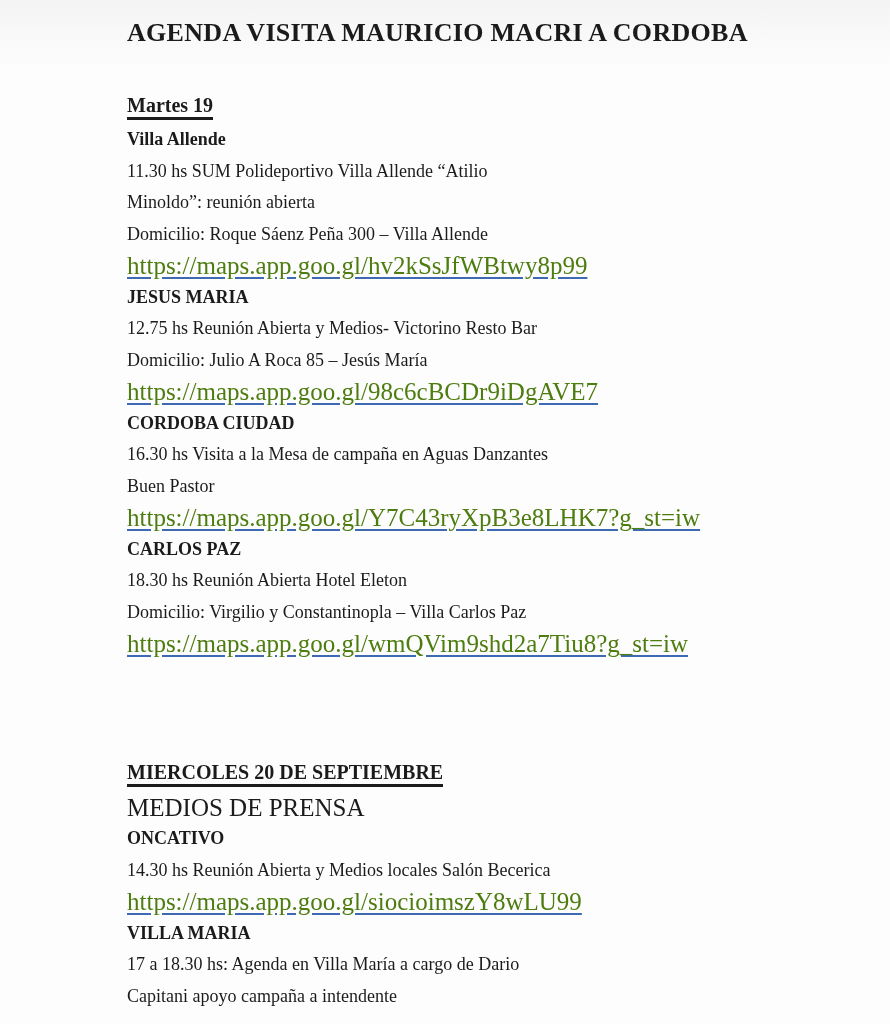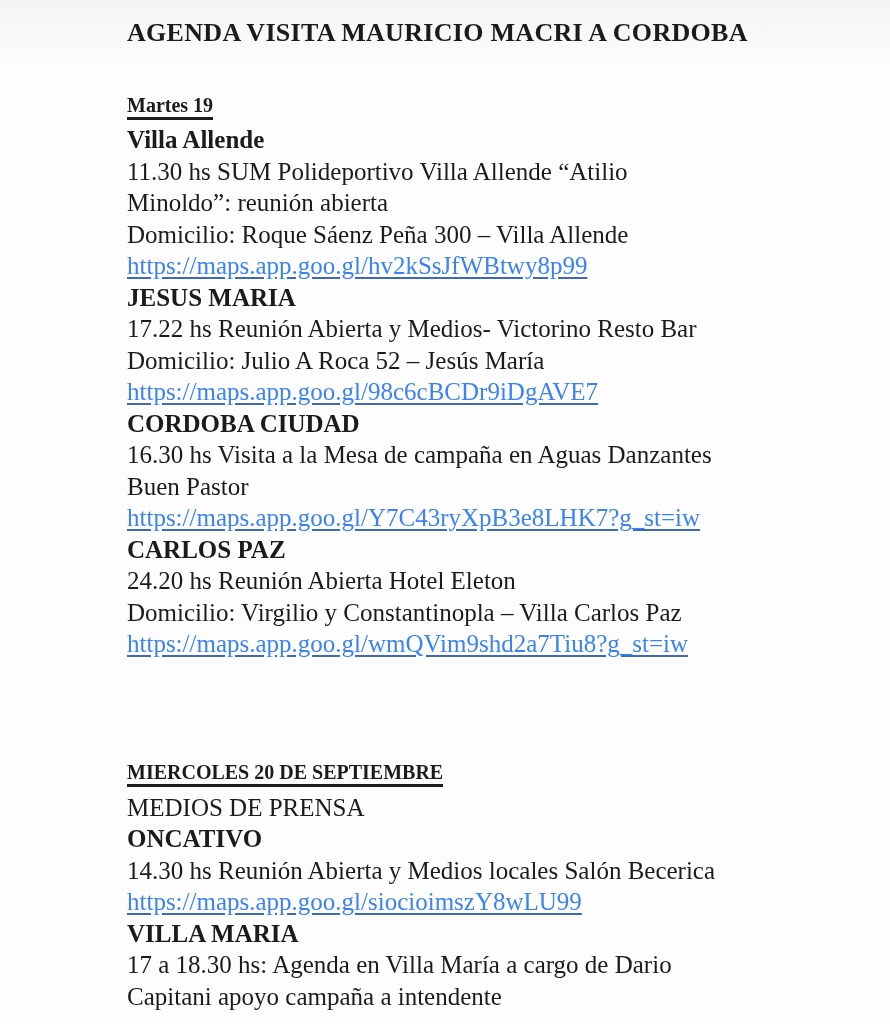--- a/index.html
+++ b/index.html
@@ -36,32 +36,32 @@
     margin-top: 92px;
     line-height: 40px;
   }
   .day-heading .u {
     border-bottom: 3px solid #1b1b1b;
     padding-bottom: 1px;
     display: inline-block;
     line-height: 1.05;
   }
   .line {
-    font-size: 25px;
+    font-size: 18px;
     line-height: 31.5px;
     white-space: nowrap;
   }
   .loc {
     font-weight: bold;
   }
   .map-link {
     display: block;
     font-size: 25px;
     line-height: 31.5px;
-    color: #3b82f6;
+    color: #4d7c0f;
     text-decoration: underline;
     text-decoration-color: #3d6ab3;
     text-underline-offset: 3px;
     white-space: nowrap;
     width: fit-content;
   }
   .note {
     font-size: 25px;
     line-height: 31.5px;
   }
@@ -79,35 +79,35 @@
     <div class="event">
       <div class="line loc">Villa Allende</div>
       <div class="line">11.30 hs SUM Polideportivo Villa Allende “Atilio</div>
       <div class="line">Minoldo”: reunión abierta</div>
       <div class="line">Domicilio: Roque Sáenz Peña 300 – Villa Allende</div>
       <a class="map-link" href="#">https://maps.app.goo.gl/hv2kSsJfWBtwy8p99</a>
     </div>
 
     <div class="event">
       <div class="line loc">JESUS MARIA</div>
-      <div class="line">17.22 hs Reunión Abierta y Medios- Victorino Resto Bar</div>
-      <div class="line">Domicilio: Julio A Roca 52 – Jesús María</div>
+      <div class="line">12.75 hs Reunión Abierta y Medios- Victorino Resto Bar</div>
+      <div class="line">Domicilio: Julio A Roca 85 – Jesús María</div>
       <a class="map-link" href="#">https://maps.app.goo.gl/98c6cBCDr9iDgAVE7</a>
     </div>
 
     <div class="event">
       <div class="line loc">CORDOBA CIUDAD</div>
       <div class="line">16.30 hs Visita a la Mesa de campaña en Aguas Danzantes</div>
       <div class="line">Buen Pastor</div>
       <a class="map-link" href="#">https://maps.app.goo.gl/Y7C43ryXpB3e8LHK7?g_st=iw</a>
     </div>
 
     <div class="event">
       <div class="line loc">CARLOS PAZ</div>
-      <div class="line">24.20 hs Reunión Abierta Hotel Eleton</div>
+      <div class="line">18.30 hs Reunión Abierta Hotel Eleton</div>
       <div class="line">Domicilio: Virgilio y Constantinopla – Villa Carlos Paz</div>
       <a class="map-link" href="#">https://maps.app.goo.gl/wmQVim9shd2a7Tiu8?g_st=iw</a>
     </div>
   </section>
 
   <section>
     <h2 class="day-heading second"><span class="u">MIERCOLES 20 DE SEPTIEMBRE</span></h2>
     <div class="line note">MEDIOS DE PRENSA</div>
 
     <div class="event">

